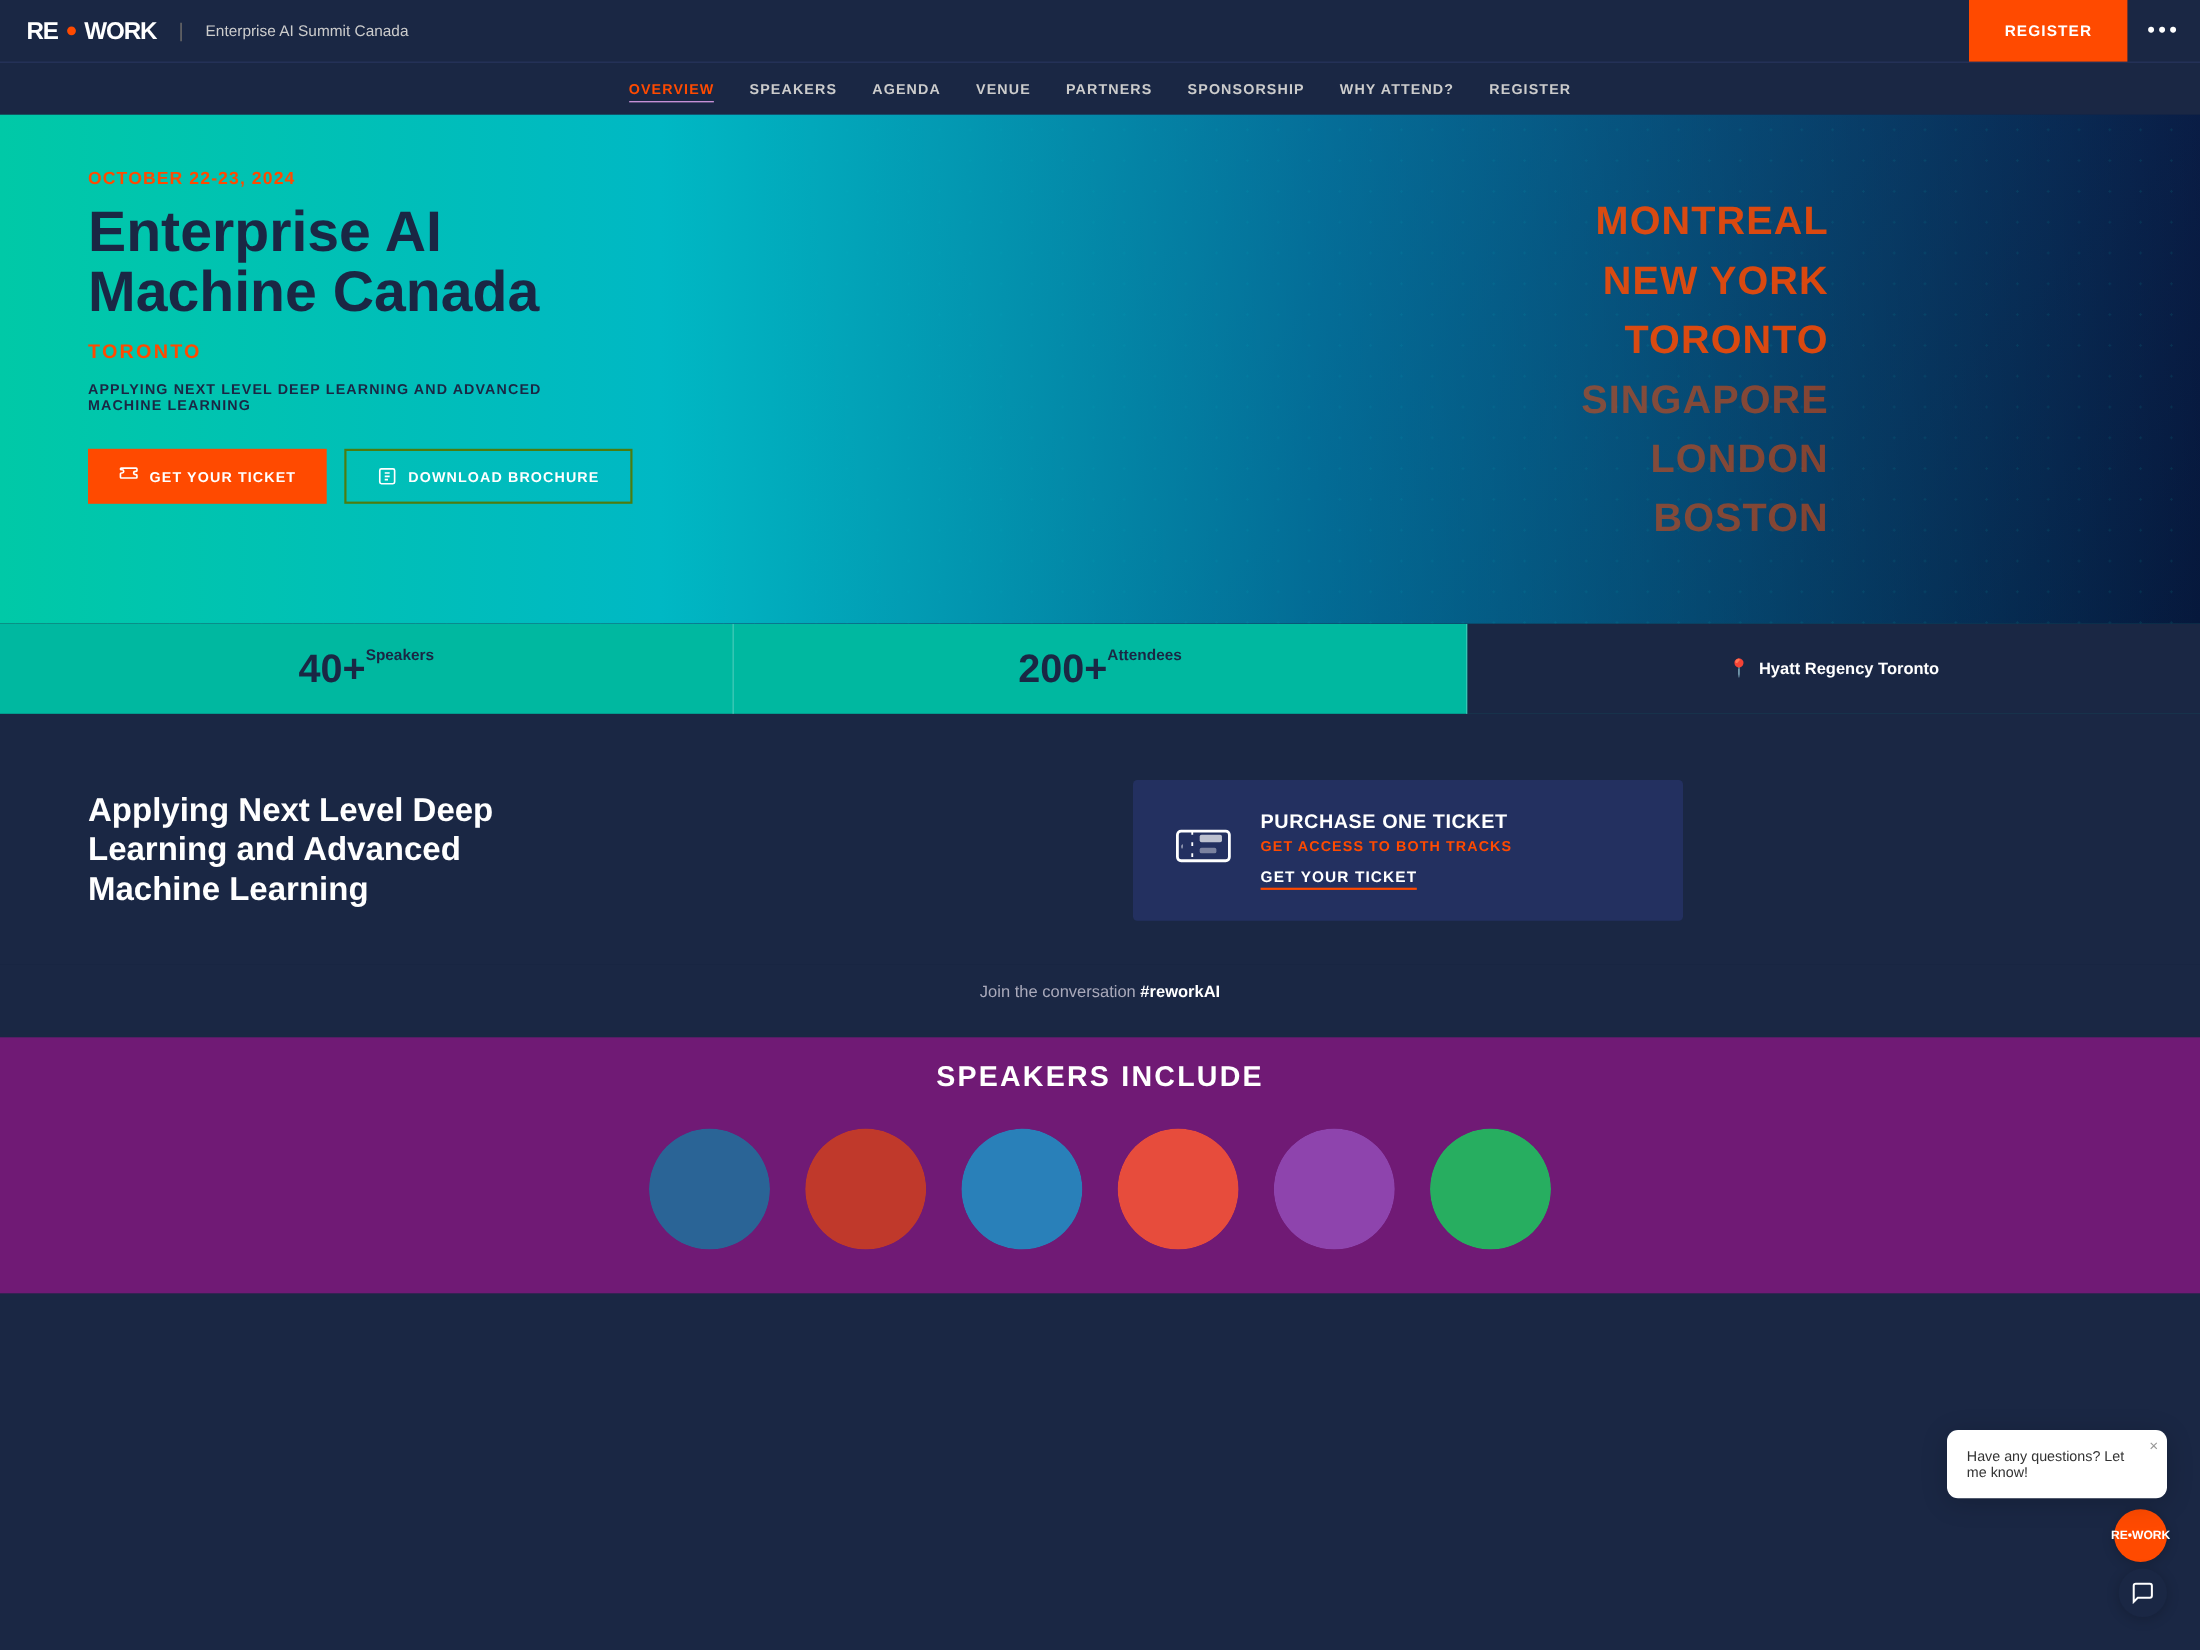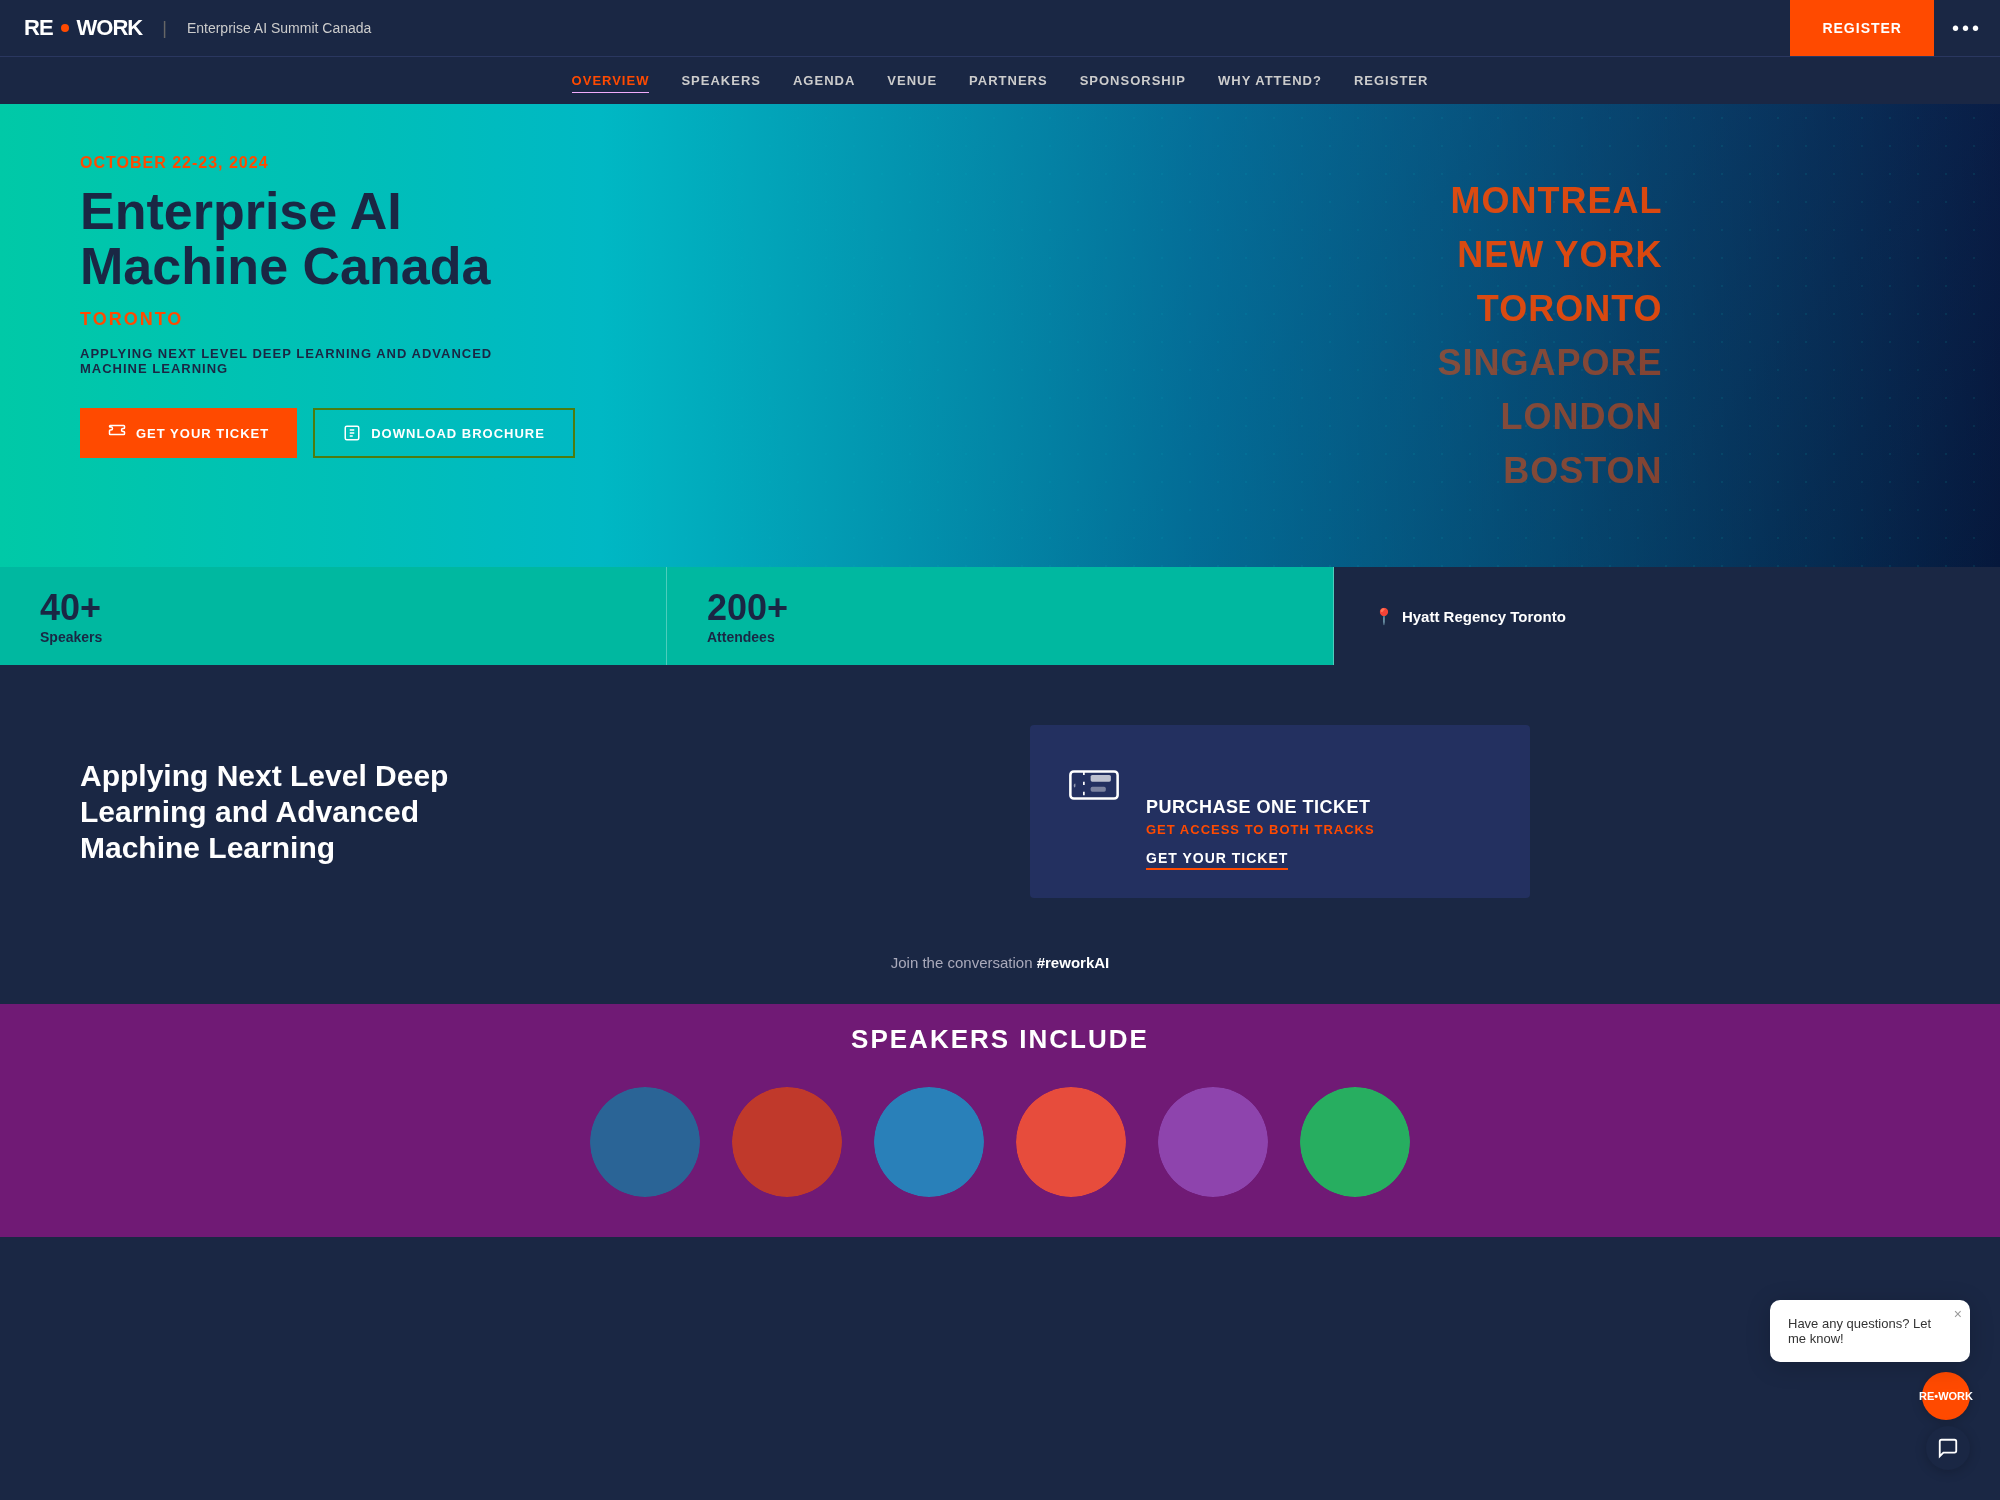--- a/index.html
+++ b/index.html
@@ -196,21 +196,20 @@
     
     .stats-bar {
       background: #00b8a0;
       display: flex;
       align-items: stretch;
     }
     .stat-item {
       flex: 1;
       padding: 20px 40px;
       display: flex;
-      flex-direction: column;
       justify-content: center;
       border-right: 1px solid rgba(255,255,255,0.3);
     }
     .stat-item:last-child { border-right: none; background: #1a2744; }
     .stat-number {
       font-size: 36px;
       font-weight: 900;
       color: #1a2744;
     }
     .stat-label {
@@ -260,21 +259,21 @@
     }
     .ticket-icon-area {
       width: 64px;
       height: 64px;
       flex-shrink: 0;
       display: flex;
       align-items: center;
       justify-content: center;
     }
     .ticket-icon-svg { width: 54px; height: 54px; }
-    .ticket-info { flex: 1; margin-top: 44px; }
+    .ticket-info { flex: 1; }
     .ticket-heading {
       font-size: 18px;
       font-weight: 800;
       color: white;
       letter-spacing: 0.5px;
       text-transform: uppercase;
       margin-bottom: 4px;
     }
     .ticket-subtext {
       color: #ff4a00;

